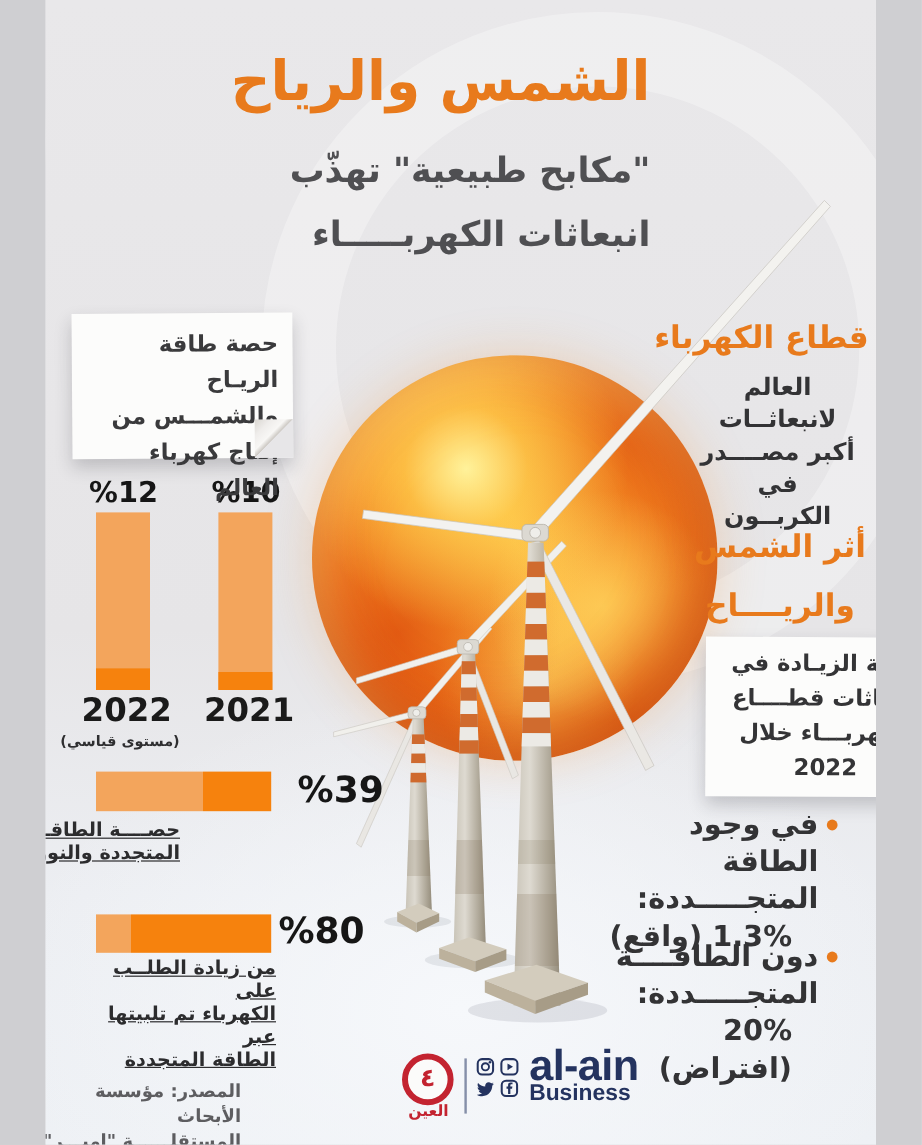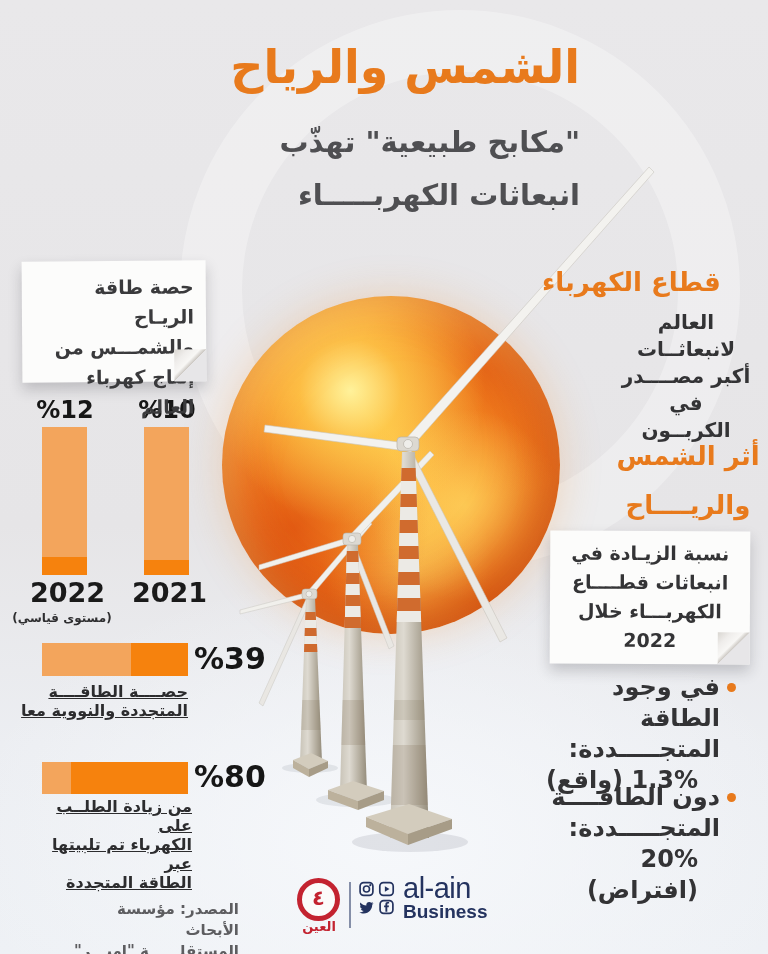--- a/index.html
+++ b/index.html
@@ -1,17 +1,17 @@
 <!DOCTYPE html>
 <html lang="ar"><head>
 <meta charset="utf-8">
 <style>
   html,body{margin:0;padding:0;background:#cfcfd2;}
   .page{
-    position:relative;width:768px;height:954px;overflow:hidden;margin:0 auto;
+    position:relative;width:692px;height:954px;overflow:hidden;margin:0 auto;
     font-family:"DejaVu Sans",sans-serif;
     background-color:#e7e6e8;
     background-image:
       radial-gradient(55% 28% at 50% 88%, #f6f8fb 0%, rgba(246,248,251,0) 100%),
       linear-gradient(180deg,#e9e8ea 0%, #e6e5e7 55%, #ecEEf2 78%, #eef1f5 100%),
       linear-gradient(97deg, rgba(255,255,255,0) 58%, rgba(255,255,255,.45) 60%, rgba(255,255,255,0) 63%),
       linear-gradient(168deg, rgba(210,208,212,0) 30%, rgba(205,203,208,.5) 31%, rgba(255,255,255,0) 33%),
       linear-gradient(12deg, rgba(255,255,255,0) 74%, rgba(255,255,255,.5) 76%, rgba(255,255,255,0) 79%);
   }
   
@@ -49,28 +49,28 @@
   .vbar{position:absolute;width:45px;height:148px;background:#f3a55c;z-index:3;}
   .vb1{left:42px;top:427px;} .vb2{left:144px;top:427px;}
   .vbar-fill{position:absolute;left:0;right:0;bottom:0;background:#f6820d;}
   .ylabel{position:absolute;width:70px;text-align:center;font-size:27px;font-weight:bold;color:#1a1a1a;z-index:4;}
   .yl1{left:30px;top:577px;} .yl2{left:132px;top:577px;}
   .record-note{position:absolute;left:10px;top:611px;width:104px;text-align:center;direction:rtl;font-size:12px;font-weight:bold;color:#2e2e30;z-index:4;}
   
   .hbar{position:absolute;left:42px;width:146px;height:33px;z-index:3;}
   .hb1{top:643px;} .hb2{top:762px;height:32px;}
   .hlabel{position:absolute;left:194px;font-size:30px;font-weight:bold;color:#161616;direction:ltr;z-index:4;}
-  .hl1{top:641px;} .hl2{top:759px;}
+  .hl1{top:641px;margin-left:16px;} .hl2{top:759px;}
   .hcaption{position:absolute;direction:rtl;font-weight:bold;color:#2c2c2e;font-size:16px;line-height:19px;z-index:4;text-decoration:underline;}
   .hcaption span{display:block;}
   .hc1{top:682px;right:580px;width:172px;text-align:right;}
   .hc2{top:797px;left:34px;width:158px;text-align:right;}
   
   .r-heading{position:absolute;direction:rtl;color:#e87a1c;font-weight:bold;z-index:5;}
-  .rh1{top:267px;right:6px;width:220px;text-align:left;font-size:26px;}
+  .rh1{top:267px;right:6px;width:220px;text-align:right;font-size:26px;}
   .rh2{top:426px;right:0;width:160px;text-align:center;font-size:26px;line-height:37px;}
   .rh2 span{display:block;margin-top:12px;}
   .r-body{position:absolute;top:309px;right:2px;width:160px;direction:rtl;text-align:center;font-weight:bold;color:#333335;font-size:20px;line-height:27px;z-index:5;}
   .r-body span{display:block;}
   .bullet{position:absolute;right:32px;width:178px;padding-right:16px;box-sizing:content-box;direction:rtl;text-align:right;
     font-weight:bold;color:#333335;font-size:24px;line-height:31px;z-index:5;}
   .bullet .dot{position:absolute;right:0;top:11px;width:9px;height:9px;border-radius:50%;background:#e87a1c;}
   .bullet span{display:block;}
   .bu1{top:672px;} .bu2{top:782px;}
   .bullet .indent{padding-left:0;padding-right:22px;}
@@ -79,21 +79,21 @@
     font-size:15px;line-height:21px;font-weight:bold;color:#5d5d60;z-index:5;}
   .source span{display:block;}
   .logo-circle{position:absolute;left:297px;top:878px;width:43px;height:43px;box-sizing:border-box;border:5px solid #c32330;
     border-radius:50%;background:#fbfbfa;display:flex;align-items:center;justify-content:center;z-index:5;}
   .logo-circle .glyph{color:#c32330;font-size:21px;font-weight:bold;line-height:1;margin-top:-2px;}
   .logo-ar{position:absolute;left:291px;top:919px;width:56px;text-align:center;color:#c32330;font-size:13px;font-weight:bold;direction:rtl;z-index:5;}
   .logo-divider{position:absolute;left:349px;top:882px;width:2px;height:46px;background:#2a3a66;opacity:.55;z-index:5;}
   .social{position:absolute;left:358px;top:881px;display:grid;grid-template-columns:18px 18px;grid-gap:2px;z-index:5;}
   .sicon{width:17px;height:16px;}
   .brand-en{position:absolute;left:403px;top:874px;z-index:5;color:#24335f;font-family:"Liberation Sans",sans-serif;}
-  .brand-name{font-size:29px;line-height:28px;font-weight:normal;letter-spacing:-.5px;}
+  .brand-name{font-size:36px;line-height:28px;font-weight:bold;letter-spacing:-.5px;}
   .brand-sub{font-size:19px;line-height:19px;font-weight:bold;}
 </style>
 </head>
 <body>
 
 <div class="page">
 
   <div class="watermark-ring"></div>
 
   <header class="header">

